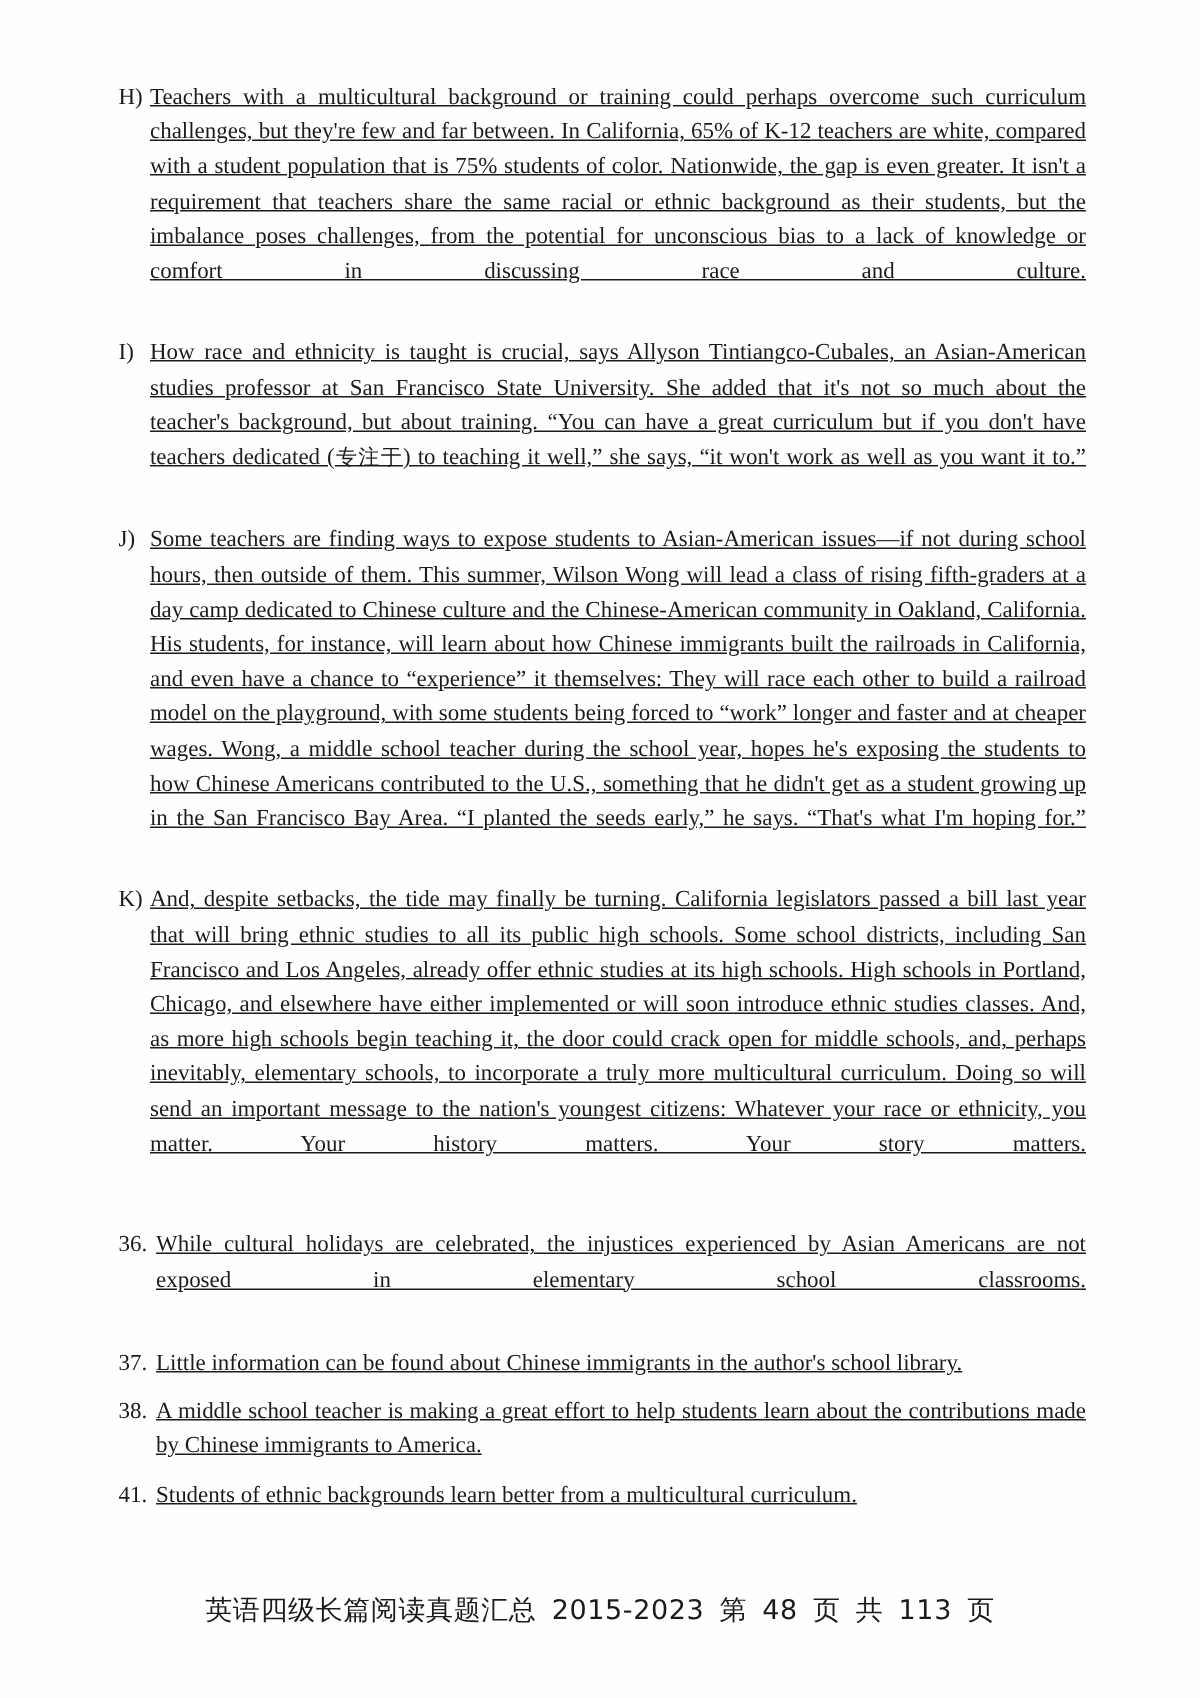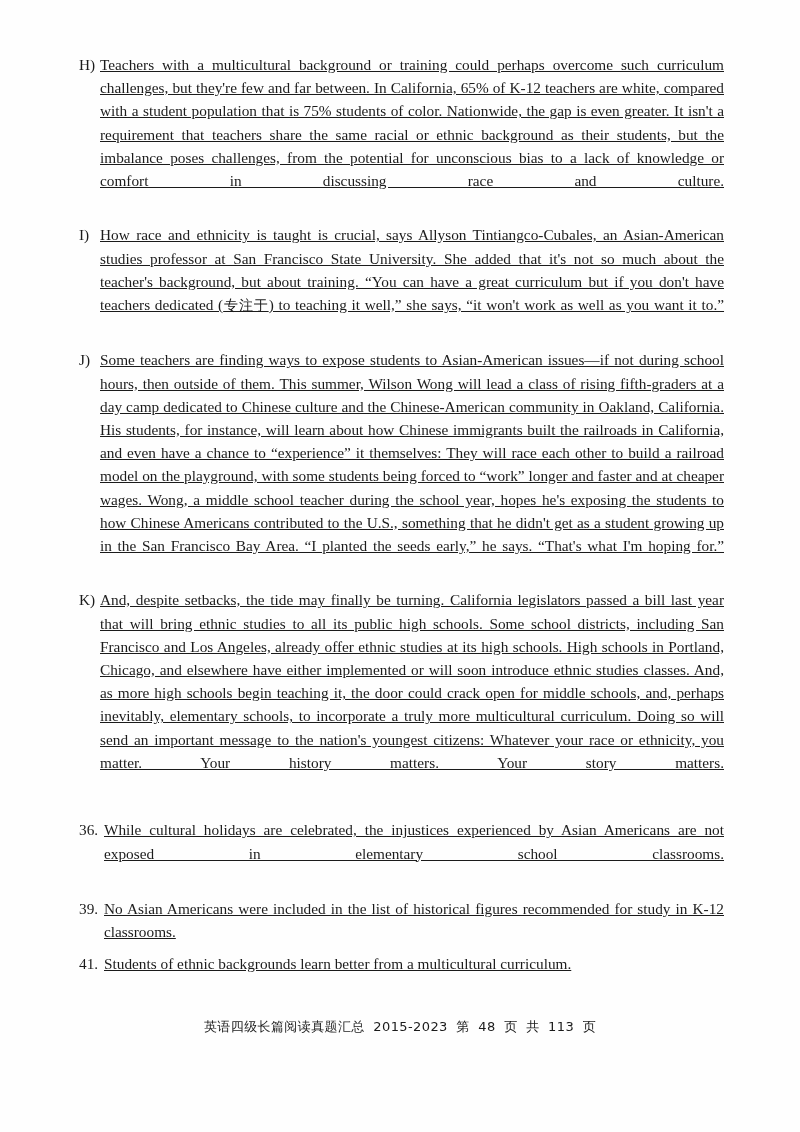--- a/index.html
+++ b/index.html
@@ -88,24 +88,24 @@
     content: "";
     display: inline-block;
     width: 100%;
   }
 
   
   .footer {
     position: absolute;
     left: 0;
     right: 0;
-    top: 1018px;
+    top: 1061px;
     text-align: center;
     font-family: "DejaVu Sans", sans-serif;
-    font-size: 13px;
+    font-size: 18px;
     letter-spacing: 0.4px;
     color: #1b1b1b;
   }
   .footer .seg { margin: 0 2px; }
 </style>
 </head>
 <body>
 
 <div class="page">
 
@@ -131,26 +131,30 @@
       <span class="body">And, despite setbacks, the tide may finally be turning. California legislators passed a bill last year that will bring ethnic studies to all its public high schools. Some school districts, including San Francisco and Los Angeles, already offer ethnic studies at its high schools. High schools in Portland, Chicago, and elsewhere have either implemented or will soon introduce ethnic studies classes. And, as more high schools begin teaching it, the door could crack open for middle schools, and, perhaps inevitably, elementary schools, to incorporate a truly more multicultural curriculum. Doing so will send an important message to the nation's youngest citizens: Whatever your race or ethnicity, you matter. Your history matters. Your story matters.</span>
     </div>
 
     <div class="qlist">
 
       <div class="qitem">
         <span class="qnum">36.</span>
         <span class="qtext multi">While cultural holidays are celebrated, the injustices experienced by Asian Americans are not exposed in elementary school classrooms.</span>
       </div>
 
-
+      <div class="qitem">
+        <span class="qnum">37.</span>
+        <span class="qtext">Little information can be found about Chinese immigrants in the author's school library.</span>
+      </div>
 
       <div class="qitem">
-        <span class="qnum">39.</span>
-        <span class="qtext">No Asian Americans were included in the list of historical figures recommended for study in K-12 classrooms.</span>
+        <span class="qnum">38.</span>
+        <span class="qtext">A middle school teacher is making a great effort to help students learn about the contributions made by Chinese immigrants to America.</span>
       </div>
+
 
 
       <div class="qitem">
         <span class="qnum">41.</span>
         <span class="qtext">Students of ethnic backgrounds learn better from a multicultural curriculum.</span>
       </div>
 
     </div>
   </div>
 

